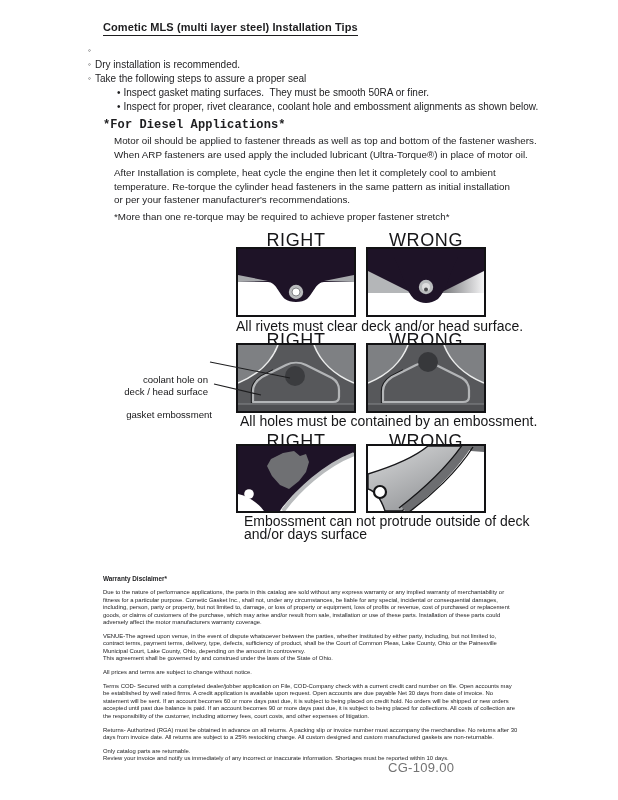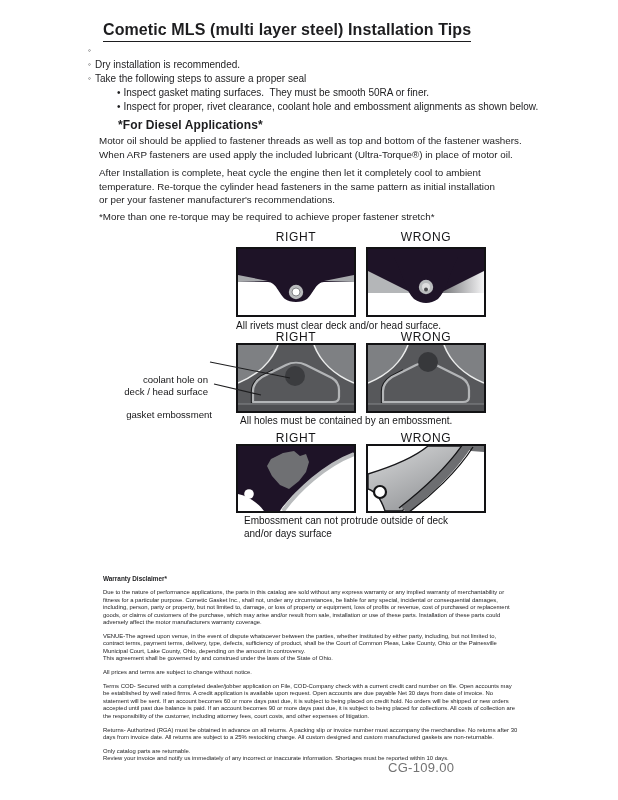--- a/index.html
+++ b/index.html
@@ -1,36 +1,36 @@
 <!DOCTYPE html>
 <html><head>
 <meta charset="utf-8">
 <style>
   html,body{margin:0;padding:0;background:#fff;}
   .page{position:relative;width:618px;height:800px;background:#ffffff;
         font-family:"Liberation Sans",sans-serif;color:#1d1d1f;overflow:hidden;}
   .abs{position:absolute;}
 
-  .title{left:103px;top:21px;font-size:16px;font-weight:700;
+  .title{left:103px;top:21px;font-size:11px;font-weight:700;
          border-bottom:1.6px solid #1d1d1f;padding-bottom:1.5px;letter-spacing:.1px;}
 
   .bullets{left:88px;top:44px;font-size:10px;line-height:14px;}
   .b-row{display:flex;align-items:baseline;white-space:pre;}
   .b-row.sub{padding-left:29px;}
   .m-outer{font-size:8.5px;margin-right:4px;position:relative;top:-1px;}
   .m-inner{font-size:10px;margin-right:3px;}
 
-  .diesel-h{left:118px;top:118px;font-size:12px;font-weight:700;letter-spacing:.1px;}
-  .para{left:99px;font-size:9.8px;line-height:13.5px;}
+  .diesel-h{left:103px;top:118px;font-size:12px;font-weight:700;letter-spacing:.1px;font-family:Liberation Mono, monospace;}
+  .para{left:114px;font-size:9.8px;line-height:13.5px;}
   .para div{white-space:pre;}
 
-  .dg-label{width:120px;text-align:center;font-size:12px;letter-spacing:.6px;color:#161618;}
+  .dg-label{width:120px;text-align:center;font-size:18px;letter-spacing:.6px;color:#161618;}
   .dbox{width:120px;border:2px solid #121214;box-sizing:border-box;background:#fff;}
   .dbox svg{display:block;}
-  .caption{font-size:10px;line-height:12.5px;color:#161618;}
+  .caption{font-size:14px;line-height:12.5px;color:#161618;}
   .callout{font-size:9.6px;line-height:11.5px;text-align:right;color:#161618;margin-top:32px;}
 
   .legal{left:103px;top:575px;width:415px;font-size:5.9px;line-height:7.4px;color:#232325;}
   .legal .lh{font-size:6.4px;font-weight:700;margin-bottom:7px;}
   .legal .lp{margin-bottom:6.5px;}
 
   .code{left:388px;top:760px;font-size:13px;letter-spacing:.3px;color:#737373;text-align:center;}
 </style>
 </head>
 <body>

